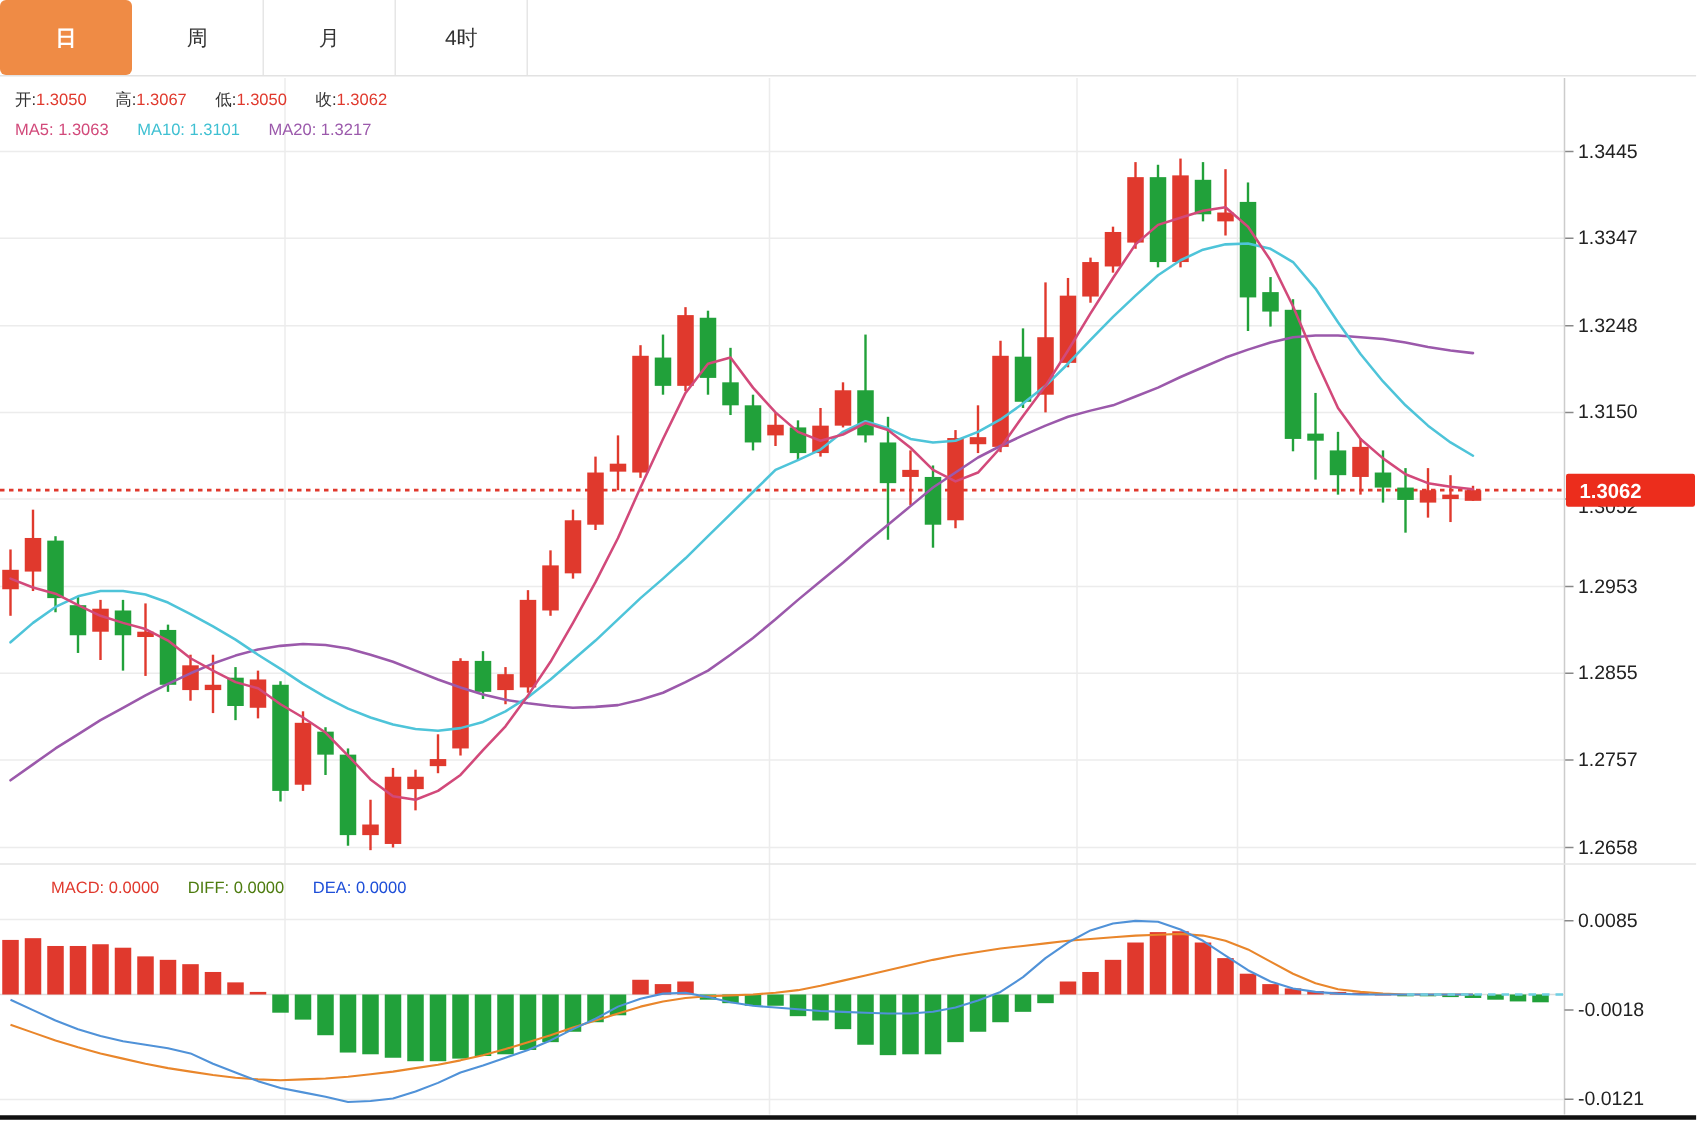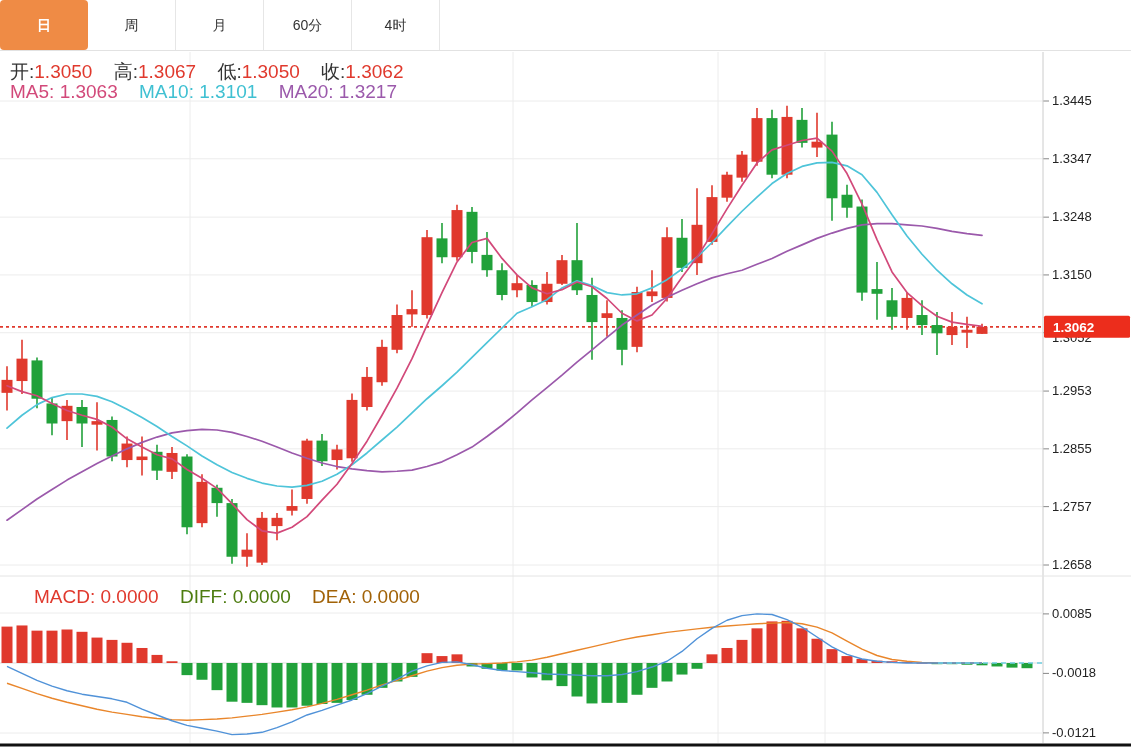--- a/index.html
+++ b/index.html
@@ -7,30 +7,30 @@
        font-family:"Liberation Sans","DejaVu Sans",sans-serif;}
   svg{position:absolute;left:0;top:0;}
   
   .tabbar{position:absolute;left:0;top:0;width:1131px;height:50px;display:flex;
           background:#fff;border-bottom:1px solid #e2e2e2;z-index:5;}
   .tab{width:88px;height:50px;line-height:50px;text-align:center;font-size:14px;color:#333;
        border-right:1px solid #e6e6e6;box-sizing:border-box;cursor:pointer;}
   .tab.active{background:#ef8b45;color:#fff;border-radius:4px;font-weight:bold;border-right:none;}
   .tab-filler{flex:1;}
   
-  .row{position:absolute;z-index:4;font-size:19px;white-space:nowrap;}
+  .row{position:absolute;z-index:4;font-size:11px;white-space:nowrap;}
   .pair{margin-right:16px;}
   .lab{color:#333;}
   .v-red{color:#e0392d;}
   .c-ma5{color:#d2497a;}
   .c-ma10{color:#3fc0d2;}
   .c-ma20{color:#9b59ab;}
   .c-macd{color:#e0392d;margin-left:22px;}
   .c-diff{color:#4d7c0f;}
-  .c-dea{color:#a16207;}
+  .c-dea{color:#1d4ed8;}
 </style>
 </head>
 <body>
 
 <div class="app">
 
   <svg id="kchart" width="1131" height="751" viewBox="0 0 1131 751">
       <g>
         <line x1="190" y1="52" x2="190" y2="743" stroke="#ececec" stroke-width="1"></line>
         <line x1="513" y1="52" x2="513" y2="743" stroke="#ececec" stroke-width="1"></line>
@@ -301,21 +301,20 @@
       <g>
         <rect x="1044" y="315.8094027954257" width="86" height="22" rx="1.5" fill="#ec2d1c"></rect>
         <text x="1053" y="331.8094027954257" font-size="13.5" font-weight="bold" fill="#ffffff">1.3062</text>
       </g>
     </svg>
 
   <div class="tabbar">
     <div class="tab active">日</div>
     <div class="tab">周</div>
     <div class="tab">月</div>
-    <div class="tab">60分</div>
     <div class="tab">4时</div>
     <div class="tab-filler"></div>
   </div>
 
   <div class="row" style="left:10px;top:59px;">
     <span class="pair"><span class="lab">开:</span><span class="v-red">1.3050</span></span>
     <span class="pair"><span class="lab">高:</span><span class="v-red">1.3067</span></span>
     <span class="pair"><span class="lab">低:</span><span class="v-red">1.3050</span></span>
     <span class="pair"><span class="lab">收:</span><span class="v-red">1.3062</span></span>
   </div>

